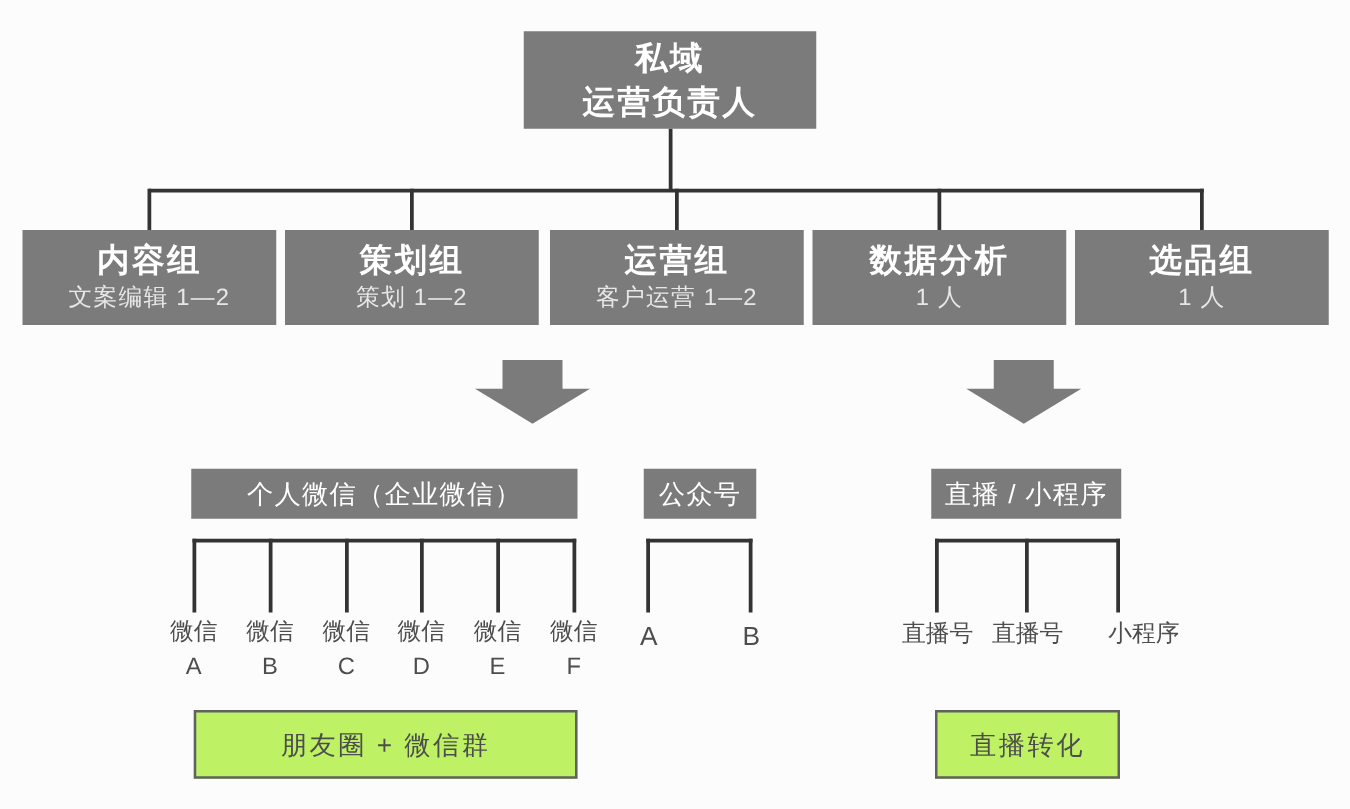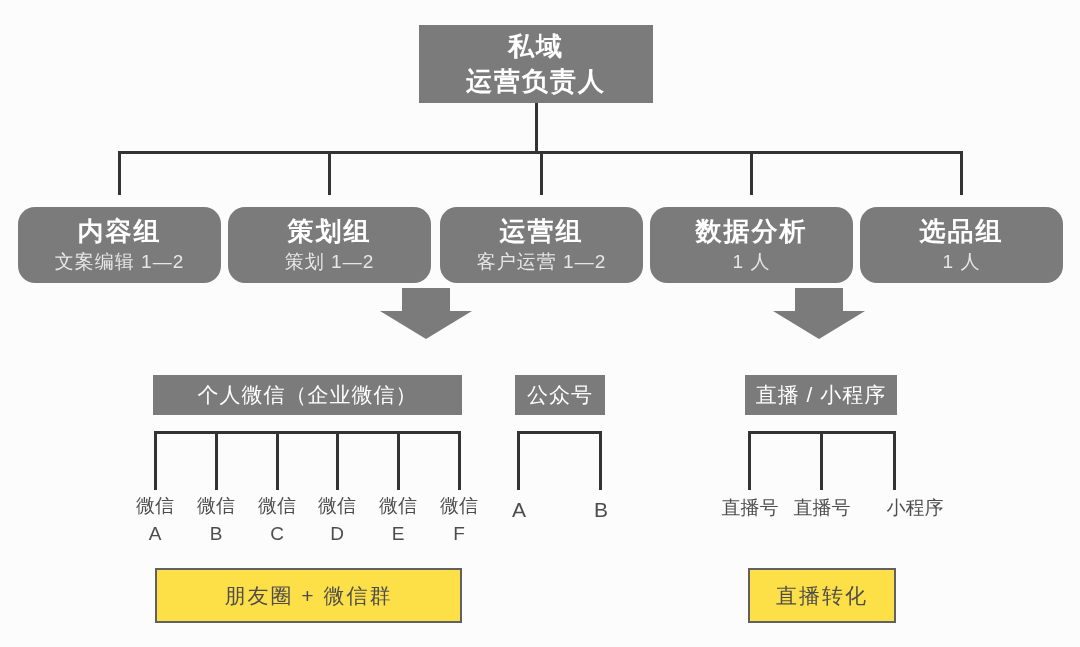--- a/index.html
+++ b/index.html
@@ -21,21 +21,21 @@
     color: var(--box-text, #ffffff);
     display: flex;
     flex-direction: column;
     align-items: center;
     justify-content: center;
     text-align: center;
     box-sizing: border-box;
   }
   .root-box { left:419px; top:25px; width:234px; height:78px; }
   .root-box .rline { font-size:26px; font-weight:bold; line-height:35px; letter-spacing:2px; }
-  .dept { top:207px; width:203px; height:76px;border-radius:17px; }
+  .dept { top:184px; width:203px; height:76px; }
   .dept-title { font-size:26px; font-weight:bold; line-height:34px; letter-spacing:2px; }
   .dept-sub { font-size:19px; color: var(--box-subtext, #e7e7e7); line-height:28px; letter-spacing:1px; }
   .chan-head { top:375px; height:40px; font-size:21px; font-weight:normal; letter-spacing:1px; }
   
   .line {
     position: absolute;
     background: var(--line-color, #333333);
   }
   
   .arrow-shaft {
@@ -54,21 +54,21 @@
     color: var(--label-text, #4d4d4d);
     text-align:center;
     font-size:19px;
     line-height:28px;
   }
   .leaf.big { font-size:21px; }
   
   .obox {
     position:absolute; top:568px; height:55px;
     border:2px solid var(--outline-border, #616161);
-    background:#fde047;
+    background:#bef264;
     color: var(--label-text, #4d4d4d);
     display:flex; align-items:center; justify-content:center;
     font-size:21px; letter-spacing:2px;
     box-sizing:border-box;
   }
 </style>
 </head>
 <body>
 
 <div class="stage">

